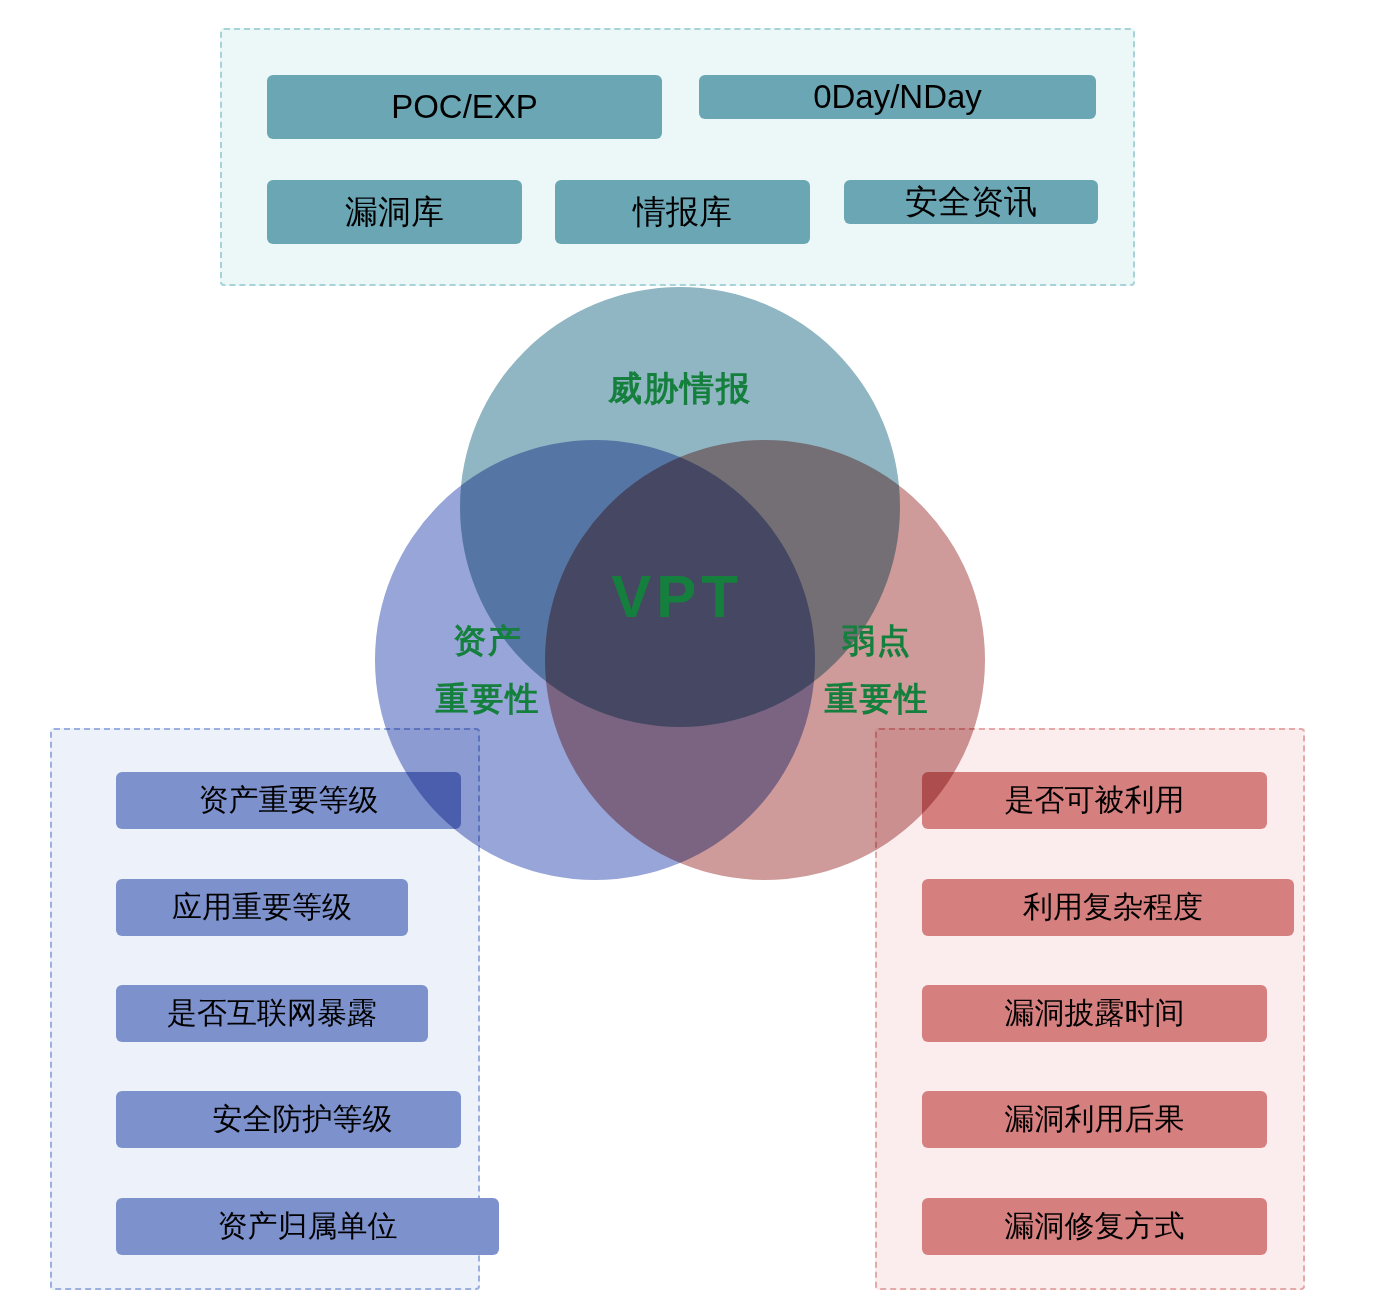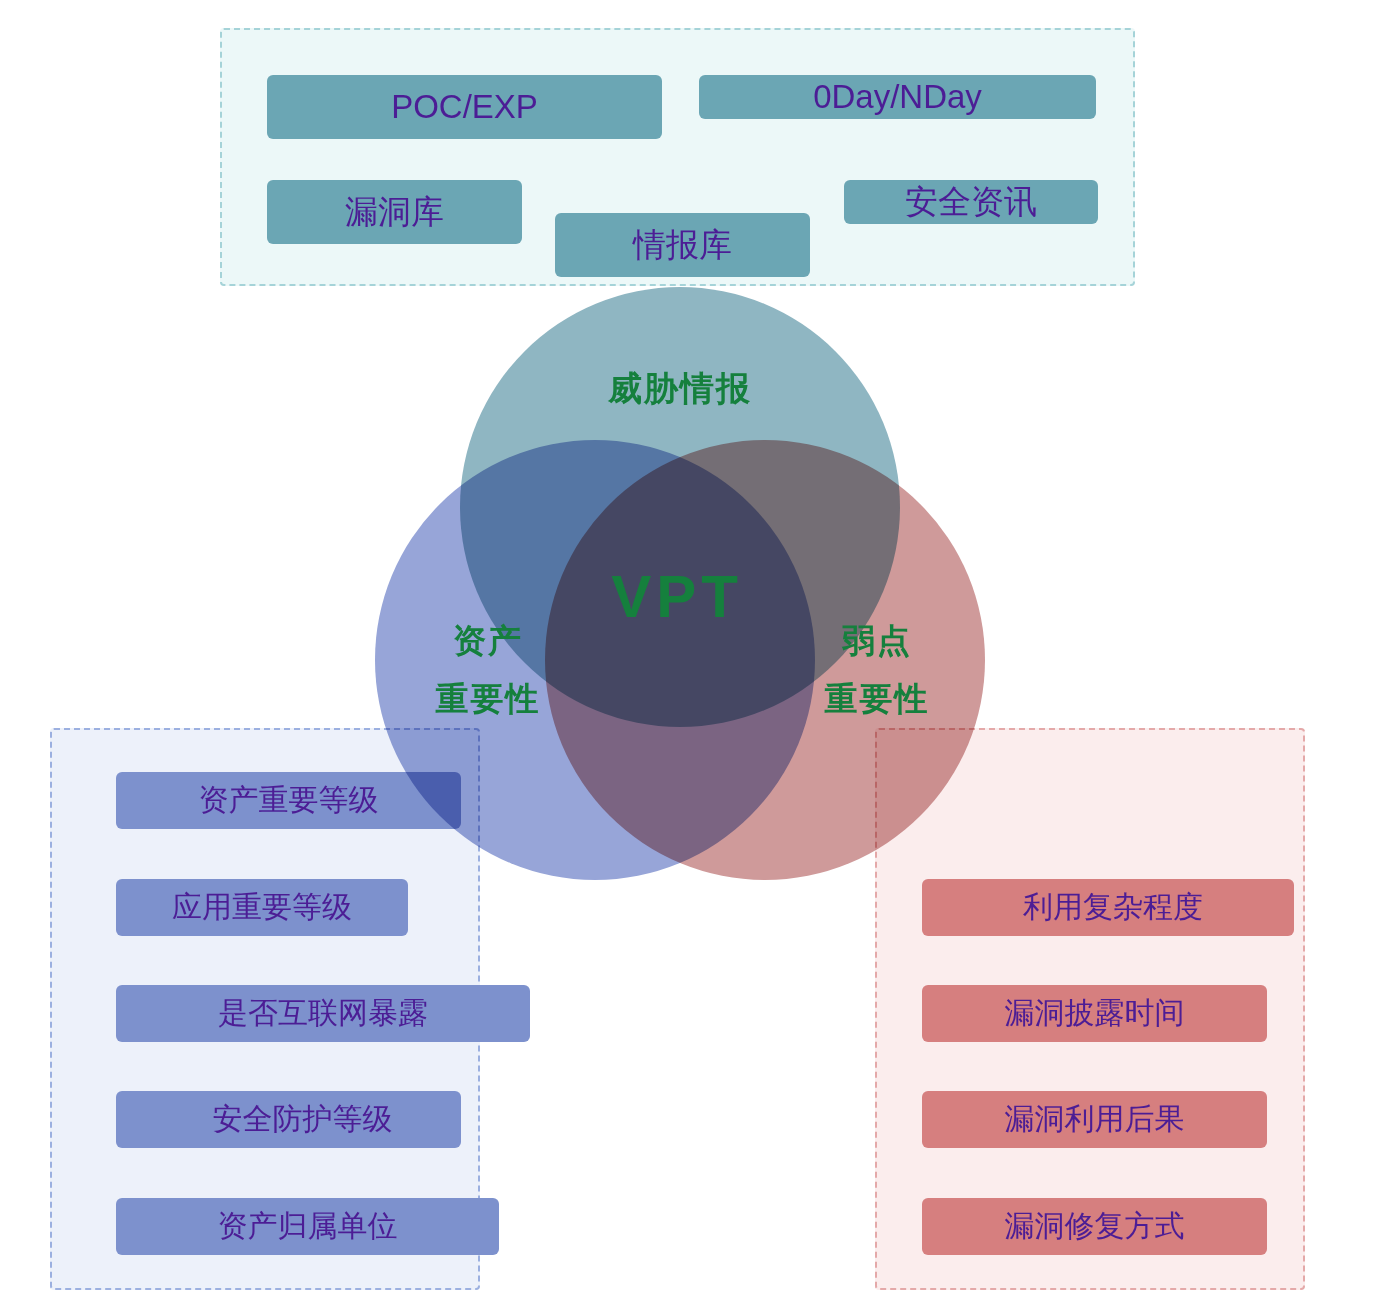--- a/index.html
+++ b/index.html
@@ -29,21 +29,21 @@
   .panel-weakness {
     left: 875px; top: 728px; width: 430px; height: 562px;
     background: #fbeded;
     border: 2px dashed #e4a9a9;
   }
 
   
   .chip {
     position: absolute;
     display: flex; align-items: center; justify-content: center;
-    color: #4c1d95;
+    color: #000000;
     border-radius: 6px;
     white-space: nowrap;
   }
   .chip-teal { background: #6ba6b4; font-size: 33px; }
   .chip-blue { background: #7d91cd; font-size: 30px; margin-left: 19px; }
   .chip-red  { background: #d67f7f; font-size: 30px; }
 
   
   .circle {
     position: absolute;
@@ -73,33 +73,34 @@
 </style>
 </head>
 <body>
 
 <div class="canvas">
 
   <div class="panel panel-threat">
     <div class="chip chip-teal" style="left:45px; top:45px; width:395px; height:64px;">POC/EXP</div>
     <div class="chip chip-teal" style="left:477px; top:45px; width:397px; height:44px;">0Day/NDay</div>
     <div class="chip chip-teal" style="left:45px; top:150px; width:255px; height:64px;">漏洞库</div>
-    <div class="chip chip-teal" style="left:333px; top:150px; width:255px; height:64px;margin-top:33px;">情报库</div>
+    <div class="chip chip-teal" style="left:333px; top:150px; width:255px; height:64px;">情报库</div>
     <div class="chip chip-teal" style="left:622px; top:150px; width:254px; height:44px;">安全资讯</div>
   </div>
 
   <div class="panel panel-asset">
     <div class="chip chip-blue" style="left:45px; top:42px; width:345px; height:57px;">资产重要等级</div>
     <div class="chip chip-blue" style="left:45px; top:149px; width:292px; height:57px;">应用重要等级</div>
-    <div class="chip chip-blue" style="left:45px; top:255px; width:414px; height:57px;">是否互联网暴露</div>
+    <div class="chip chip-blue" style="left:45px; top:255px; width:312px; height:57px;">是否互联网暴露</div>
     <div class="chip chip-blue" style="left:45px; top:361px; width:345px; height:57px;padding-left:28px;">安全防护等级</div>
     <div class="chip chip-blue" style="left:45px; top:468px; width:383px; height:57px;">资产归属单位</div>
   </div>
 
   <div class="panel panel-weakness">
+    <div class="chip chip-red" style="left:45px; top:42px; width:345px; height:57px;">是否可被利用</div>
     <div class="chip chip-red" style="left:45px; top:149px; width:372px; height:57px;padding-left:10px;">利用复杂程度</div>
     <div class="chip chip-red" style="left:45px; top:255px; width:345px; height:57px;">漏洞披露时间</div>
     <div class="chip chip-red" style="left:45px; top:361px; width:345px; height:57px;">漏洞利用后果</div>
     <div class="chip chip-red" style="left:45px; top:468px; width:345px; height:57px;">漏洞修复方式</div>
   </div>
 
   <div class="circle circle-threat"></div>
   <div class="circle circle-asset"></div>
   <div class="circle circle-weakness"></div>
 

